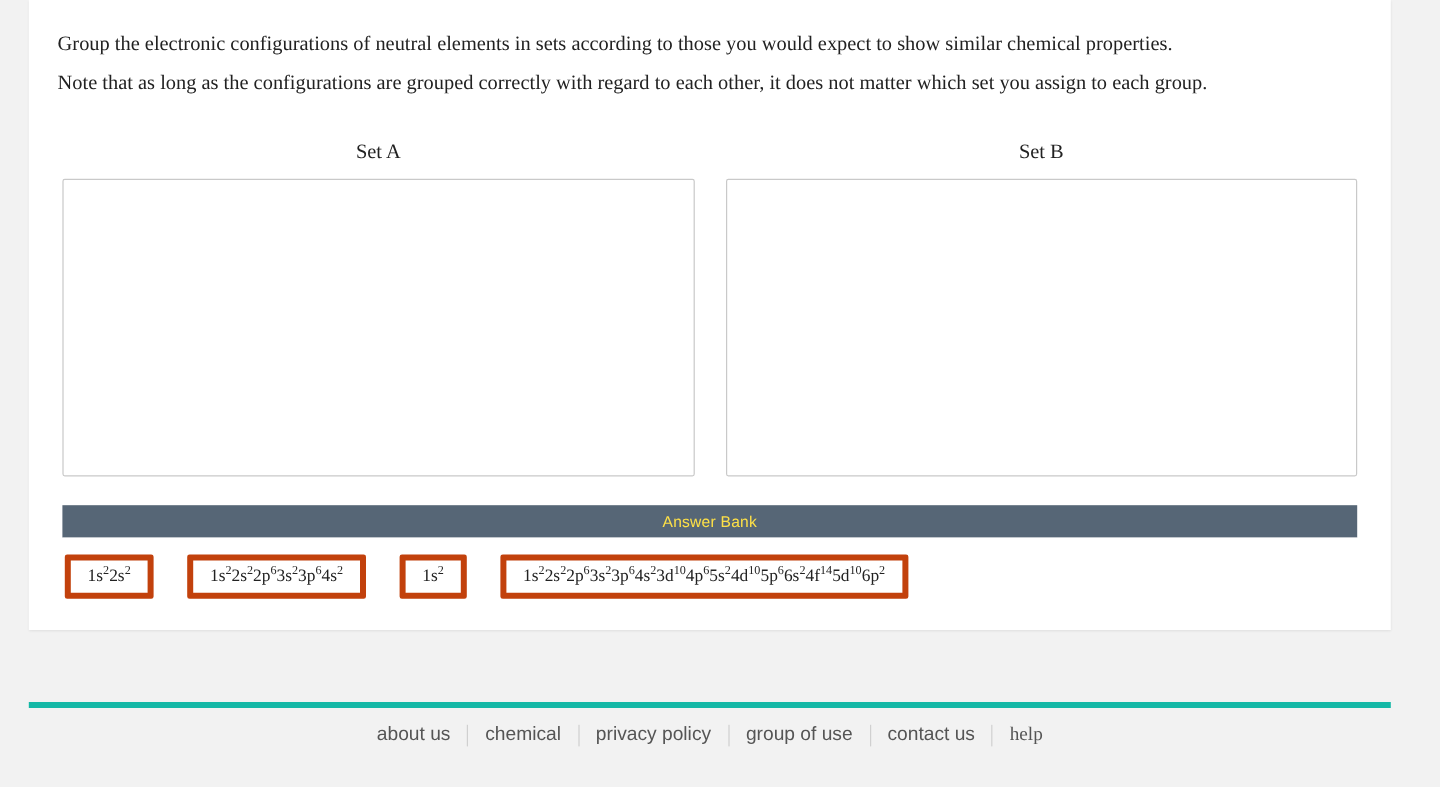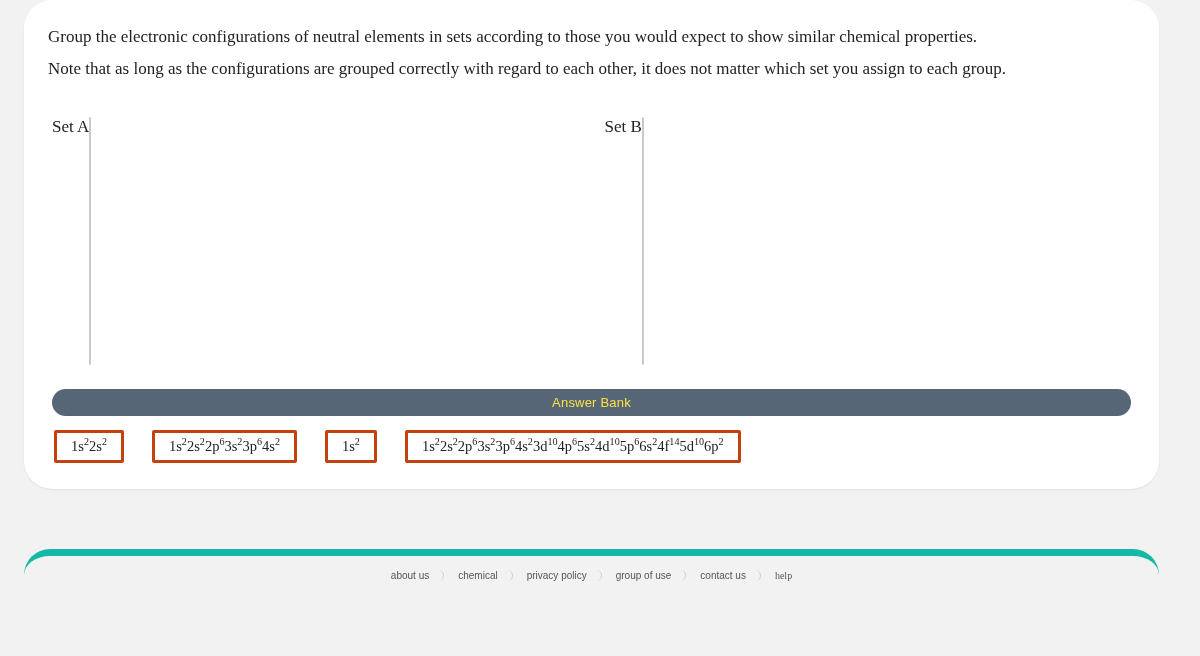--- a/index.html
+++ b/index.html
@@ -1,15 +1,15 @@
 <!DOCTYPE html>
 <html><head>
 <meta charset="utf-8">
 <style>
-  * { box-sizing: border-box; margin: 0; padding: 0; border-radius: 28px; }
+  * { box-sizing: border-box; margin: 0; padding: 0; }
   body {
     background: #f2f2f2;
     font-family: Georgia, 'Times New Roman', serif;
     color: #222;
     font-size: 16px;
   }
   .card {
     background: #fff;
     width: 1135px;
     margin: 0 0 0 24px;
@@ -27,20 +27,21 @@
     margin-bottom: 34px;
   }
   .sets-row {
     display: flex;
     gap: 26px;
     margin: 0 4px 24px 4px;
   }
   .set-col {
     flex: 1;
     display: flex;
+    flex-direction: column;
     align-items: stretch;
   }
   .set-title {
     text-align: center;
     font-size: 17px;
     margin-bottom: 12px;
     font-family: Georgia, serif;
   }
   .dropzone {
     border: 1px solid #c9c9c9;
@@ -62,40 +63,40 @@
   }
   .bank-body {
     background: #fff;
     padding: 14px 2px 6px 2px;
     display: flex;
     flex-wrap: wrap;
     gap: 28px;
     align-items: center;
   }
   .tile {
-    border: 3px solid #c2410c;
+    border: 5px solid #c2410c;
     border-radius: 2px;
     background: #fff;
     padding: 4px 14px;
     font-family: Georgia, 'Times New Roman', serif;
     font-size: 14.5px;
     line-height: 1.3;
     white-space: nowrap;
     cursor: grab;
     user-select: none;
   }
   .tile sup { font-size: 70%; vertical-align: super; line-height: 0; }
 
   .footer {
     width: 1135px;
     margin: 60px 0 0 24px;
-    border-top: 7px solid #14b8a6;
+    border-top: 5px solid #14b8a6;
     padding: 14px 0 20px 0;
     font-family: Arial, Helvetica, sans-serif;
-    font-size: 10px;
+    font-size: 16px;
     color: #555;
     display: flex;
     justify-content: center;
     gap: 0;
   }
   .footer a {
     color: #555;
     text-decoration: none;
     padding: 0 14px;
     border-right: 1px solid #d0d0d0;

